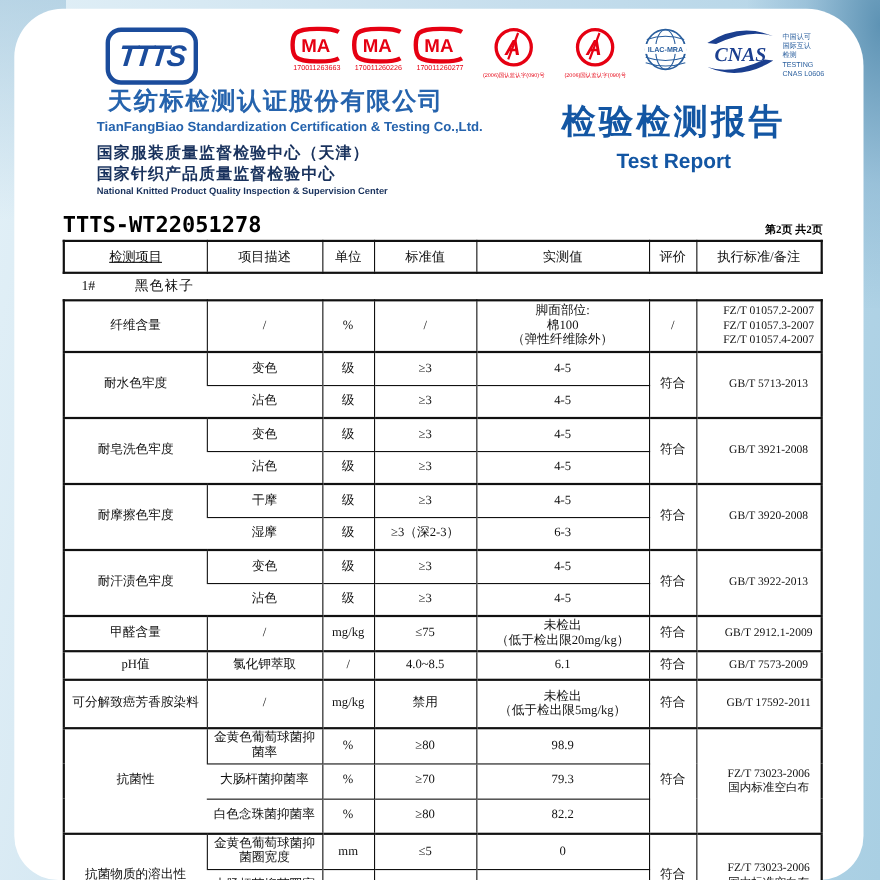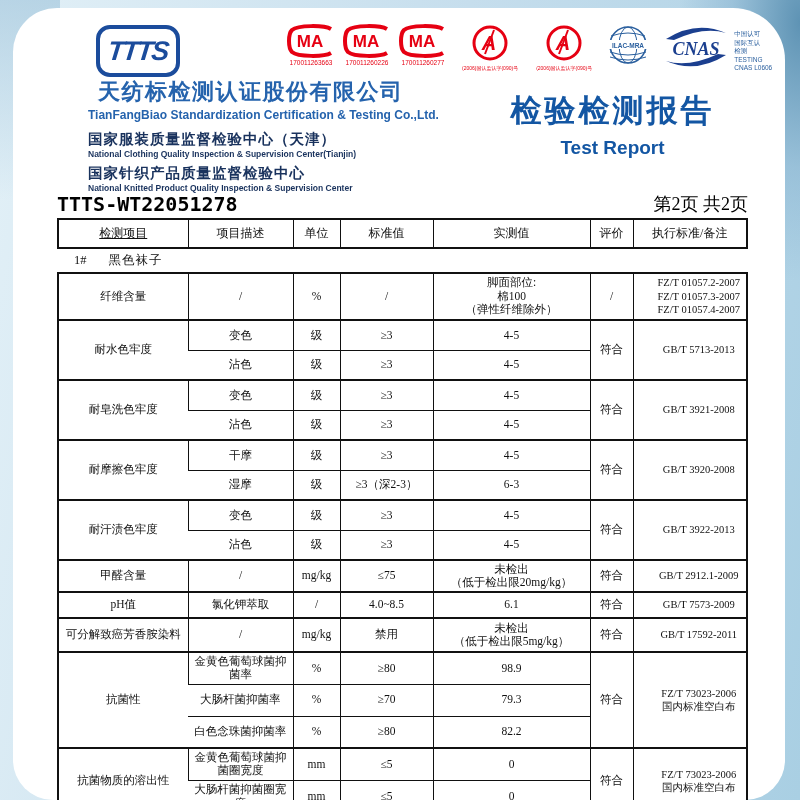--- a/index.html
+++ b/index.html
@@ -19,56 +19,56 @@
           border:4px solid #1b4c9c; border-radius:14px; display:flex; align-items:center; justify-content:center; background:#fff; }
   .ttts-text { font-size:27px; font-weight:bold; font-style:italic; color:#1b4c9c;
           letter-spacing:-2px; transform:skewX(-6deg); }
 
   .company { position:absolute; left:88px; top:77px; color:#2563ad; }
   .company-cn { font-size:22px; font-weight:bold; letter-spacing:1.5px;margin-left:10px; }
   .company-en { font-size:12px; font-weight:bold; margin:1px 0 8px; }
   .center-cn  { font-size:14.5px; font-weight:bold; color:#19325d; letter-spacing:1px; }
   .center-en  { font-size:8.5px; font-weight:bold; color:#19325d; margin:0 0 5px; }
 
-  .marks { position:absolute; left:286px; top:24px; display:flex; gap:6px; align-items:flex-start; }
+  .marks { position:absolute; left:263px; top:24px; display:flex; gap:6px; align-items:flex-start; }
   .mark  { display:flex; flex-direction:column; align-items:center; }
   .mark-num { font-size:6.5px; color:#e60012; margin-top:1px; letter-spacing:0; }
   .cal-cap  { font-size:5px; color:#e60012; margin-top:1px; white-space:nowrap; }
   .cnas-wrap { display:flex; align-items:flex-start; }
   .cnas-cap { font-size:6.5px; color:#2a5f9e; line-height:8.5px; margin-left:2px; margin-top:6px; }
 
   .report-title { position:absolute; left:470px; top:90px; width:285px; text-align:center; color:#1356a3; }
   .report-title-cn { font-size:31px; font-weight:bold; font-family:"Liberation Serif", serif; letter-spacing:3px; }
   .report-title-en { font-size:19px; font-weight:bold; margin-top:5px; }
 
   
   .meta { position:absolute; left:57px; width:691px; top:192px; display:flex;
           justify-content:space-between; align-items:flex-end; color:#000; }
   .report-no { font-family:"DejaVu Sans Mono", monospace; font-weight:bold; font-size:20px; }
-  .page-no   { font-family:"Liberation Serif", serif; font-weight:normal; font-size:18px; }
+  .page-no   { font-family:"Liberation Serif", serif; font-weight:bold; font-size:10px; }
 
   
   .tablewrap { position:absolute; left:57px; top:218px; width:691px;
           font-family:"Liberation Serif", serif; color:#111; }
   table { border-collapse:collapse; table-layout:fixed; width:691px; }
   .t-head { border:2px solid #111; }
   .t-head th { border-left:1px solid #111; font-size:12px; font-weight:normal; height:29px; text-align:center; }
   .t-head th:first-child { border-left:none;text-decoration:underline; }
   .sample { height:23px; display:flex; align-items:center; font-size:12.5px; padding-left:17px;
           font-family:"Liberation Serif", serif; }
-  .sample .sname { margin-left:22px; letter-spacing:1px; }
+  .sample .sname { margin-left:36px; letter-spacing:1px; }
   .t-main { border:2px solid #111; }
   .t-main td { border-left:1px solid #111; border-top:1px solid #111; text-align:center;
           font-size:11.5px; line-height:13.5px; padding:1px 2px; vertical-align:middle; }
   .t-main td:first-child { border-left:none; }
   .t-main tr.gtop td { border-top:2px solid #111; }
   .t-main tr.first td { border-top:none; }
   td.std-col { font-size:10.5px;padding-left:20px; }
   .prewrap { white-space:pre-line; }
-  tr.h30{height:30px} tr.h47{height:47px} tr.h32{height:32px} tr.h26{height:26px} tr.h34{height:34px}
+  tr.h30{height:30px} tr.h47{height:47px} tr.h32{height:32px} tr.h26{height:26px} tr.h34{height:44px}
 </style>
 </head>
 <body>
 
 <div id="root">
   <div class="corner-shade"></div>
   <div class="corner-shade-l"></div>
   <div class="page"></div>
 
   <div class="ttts-box">
@@ -133,21 +133,20 @@
 检测
 TESTING
 CNAS L0606</div>
     </div>
   </div>
 
   <div class="company">
     <div class="company-cn">天纺标检测认证股份有限公司</div>
     <div class="company-en">TianFangBiao Standardization Certification &amp; Testing Co.,Ltd.</div>
     <div class="center-cn">国家服装质量监督检验中心（天津）</div>
-    <div class="center-en">National Clothing Quality Inspection &amp; Supervision Center(Tianjin)</div>
     <div class="center-cn">国家针织产品质量监督检验中心</div>
     <div class="center-en">National Knitted Product Quality Inspection &amp; Supervision Center</div>
   </div>
 
   <div class="report-title">
     <div class="report-title-cn">检验检测报告</div>
     <div class="report-title-en">Test Report</div>
   </div>
 
   <div class="meta">

